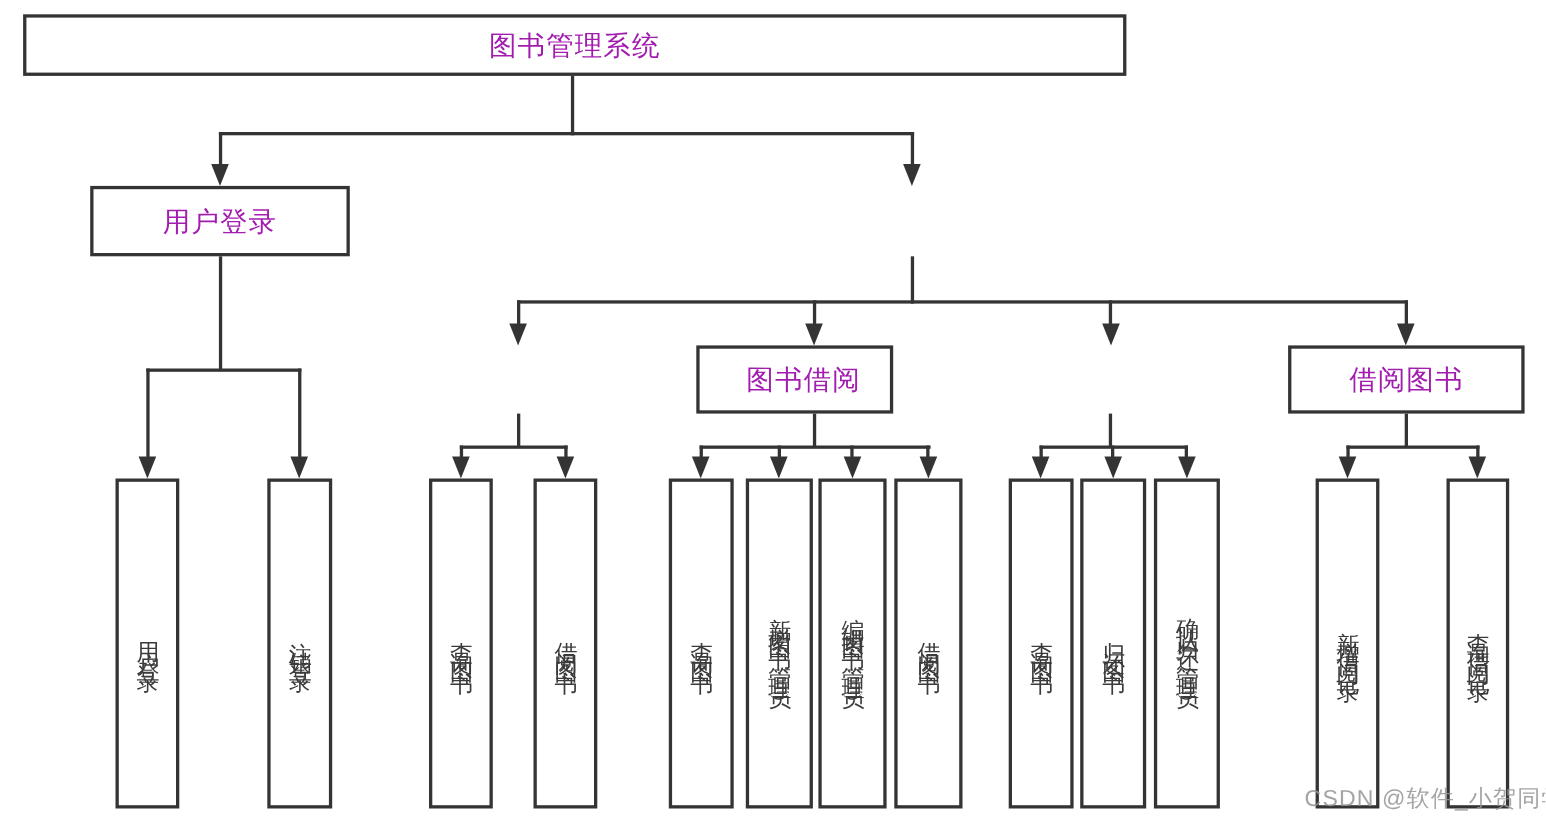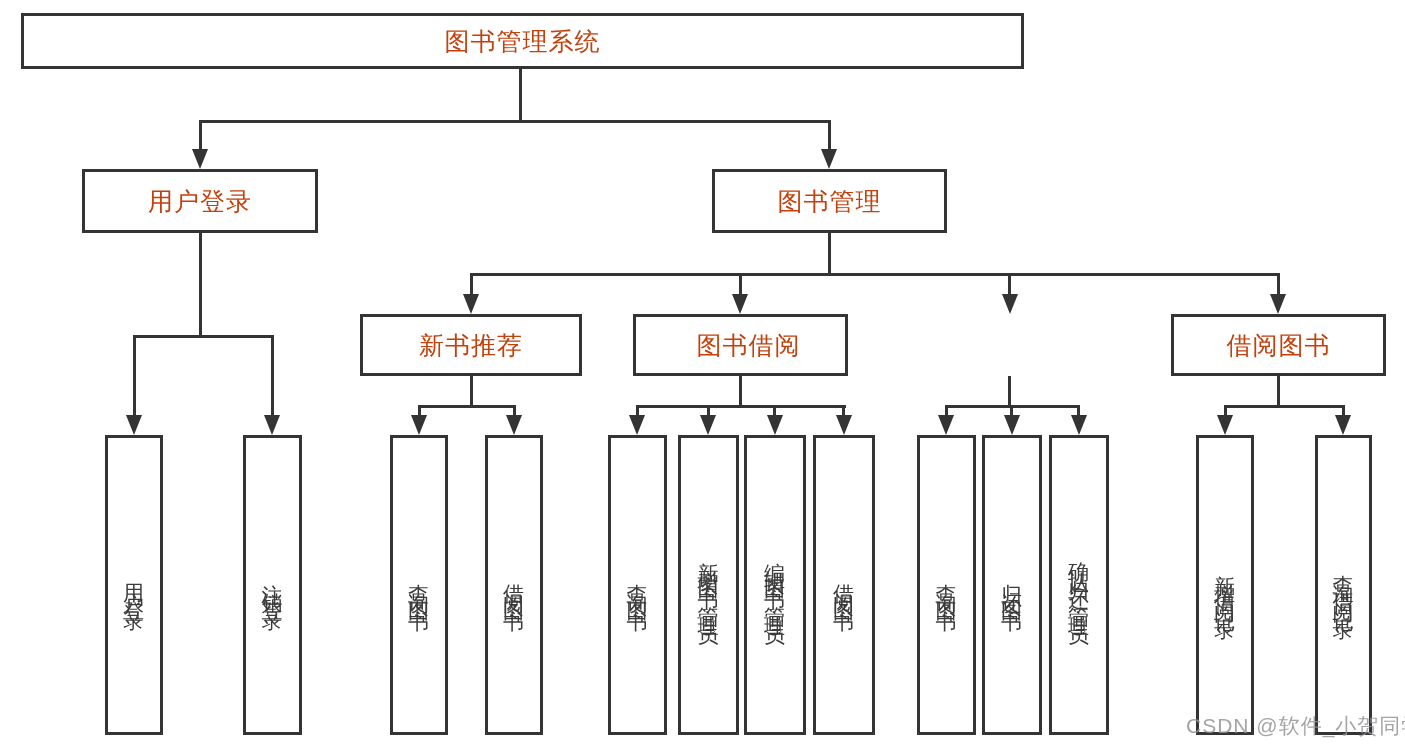--- a/index.html
+++ b/index.html
@@ -17,21 +17,21 @@
   }
   
   .hbox {
     position: absolute;
     box-sizing: border-box;
     border: 3px solid #343434;
     background: #ffffff;
     display: flex;
     align-items: center;
     justify-content: center;
-    color: #c2410c;
+    color: #a21caf;
     font-size: 25px;
     letter-spacing: 1px;
     white-space: nowrap;
   }
   
   .vbox {
     position: absolute;
     top: 435px;
     height: 300px;
     box-sizing: border-box;
@@ -88,47 +88,41 @@
 
   <div class="lv" style="left:519px; top:69px; height:54px;"></div>
   <div class="lh" style="left:199px; top:120px; width:632px;"></div>
   <div class="lv" style="left:199px; top:120px; height:31px;"></div>
   <div class="lv" style="left:828px; top:120px; height:31px;"></div>
   <div class="arrow" style="left:192px; top:149px;"></div>
   <div class="arrow" style="left:821px; top:149px;"></div>
 
   <div class="hbox" style="left:82px; top:169px; width:236px; height:64px;">
     <span>用户登录</span>
-  </div>
-  <div class="hbox" style="left:712px; top:169px; width:235px; height:64px;">
-    <span>图书管理</span>
   </div>
 
   <div class="lv" style="left:199px; top:233px; height:104px;"></div>
   <div class="lh" style="left:133px; top:335px; width:141px;"></div>
   <div class="lv" style="left:133px; top:335px; height:82px;"></div>
   <div class="lv" style="left:271px; top:335px; height:82px;"></div>
   <div class="arrow" style="left:126px; top:415px;"></div>
   <div class="arrow" style="left:264px; top:415px;"></div>
 
   <div class="lv" style="left:828px; top:233px; height:43px;"></div>
   <div class="lh" style="left:470px; top:273px; width:810px;"></div>
   <div class="lv" style="left:470px; top:273px; height:23px;"></div>
   <div class="lv" style="left:739px; top:273px; height:23px;"></div>
   <div class="lv" style="left:1008px; top:273px; height:23px;"></div>
   <div class="lv" style="left:1277px; top:273px; height:23px;"></div>
   <div class="arrow" style="left:463px; top:294px;"></div>
   <div class="arrow" style="left:732px; top:294px;"></div>
   <div class="arrow" style="left:1002px; top:294px;"></div>
   <div class="arrow" style="left:1270px; top:294px;"></div>
 
-  <div class="hbox" style="left:360px; top:314px; width:222px; height:62px;">
-    <span>新书推荐</span>
-  </div>
-  <div class="hbox" style="left:633px; top:314px; width:215px; height:62px;padding-left:16px;">
+  <div class="hbox" style="left:633px; top:314px; width:179px; height:62px;padding-left:16px;">
     <span>图书借阅</span>
   </div>
   <div class="hbox" style="left:1171px; top:314px; width:215px; height:62px;">
     <span>借阅图书</span>
   </div>
 
   <div class="lv" style="left:470px; top:376px; height:31px;"></div>
   <div class="lh" style="left:418px; top:405px; width:98px;"></div>
   <div class="lv" style="left:418px; top:405px; height:12px;"></div>
   <div class="lv" style="left:513px; top:405px; height:12px;"></div>

